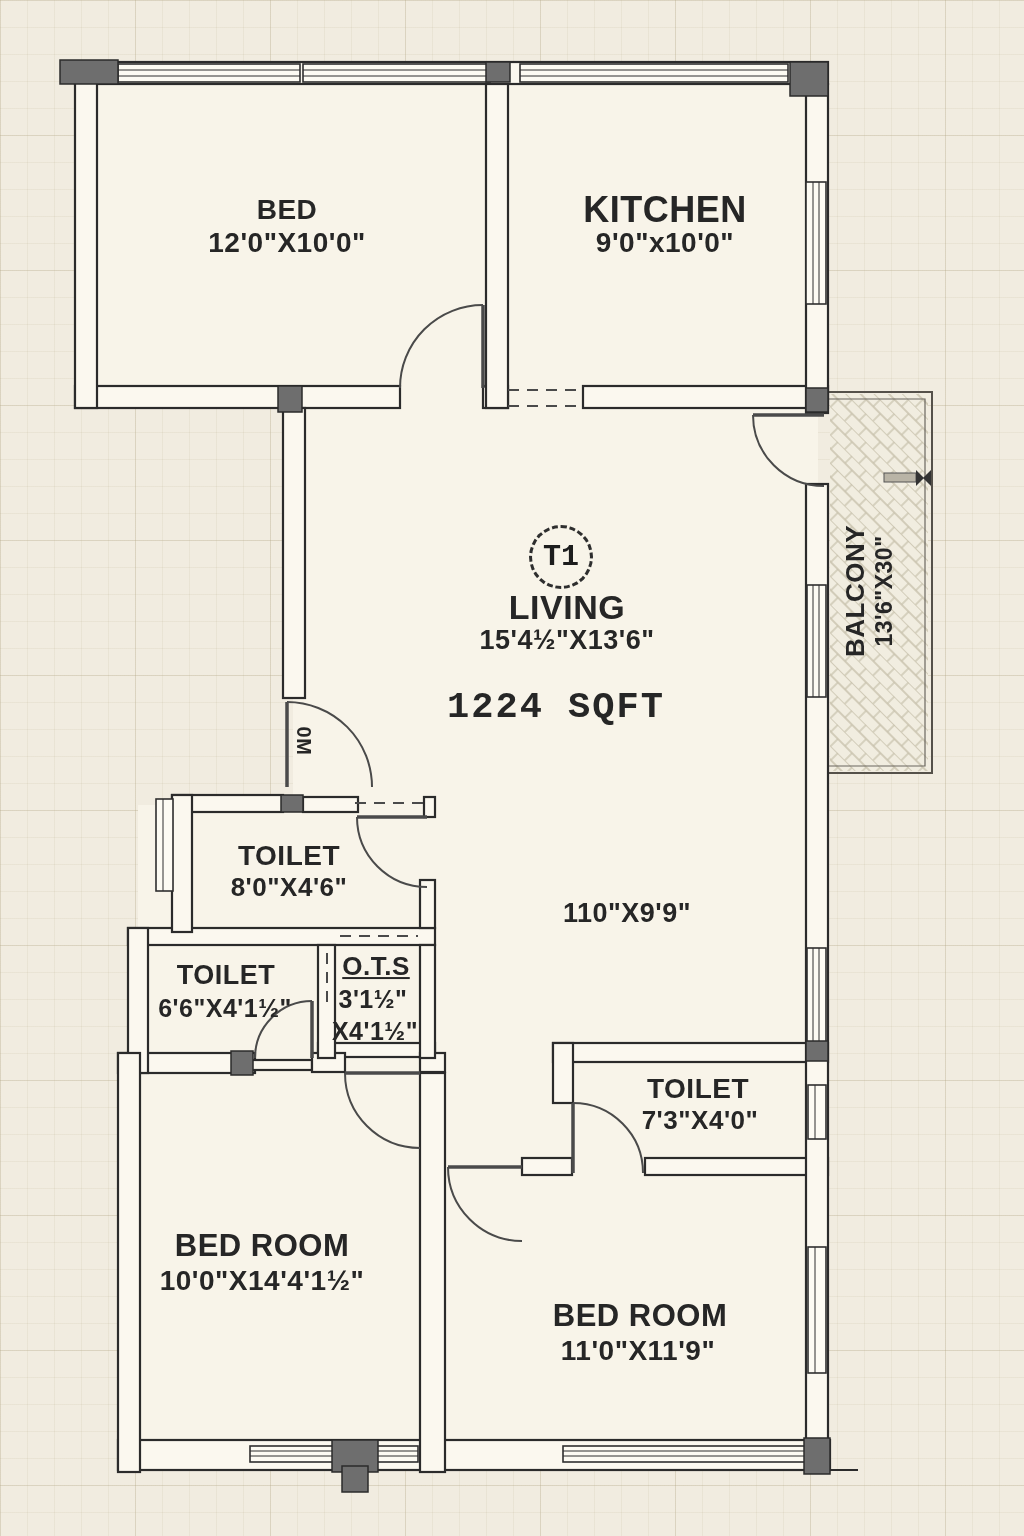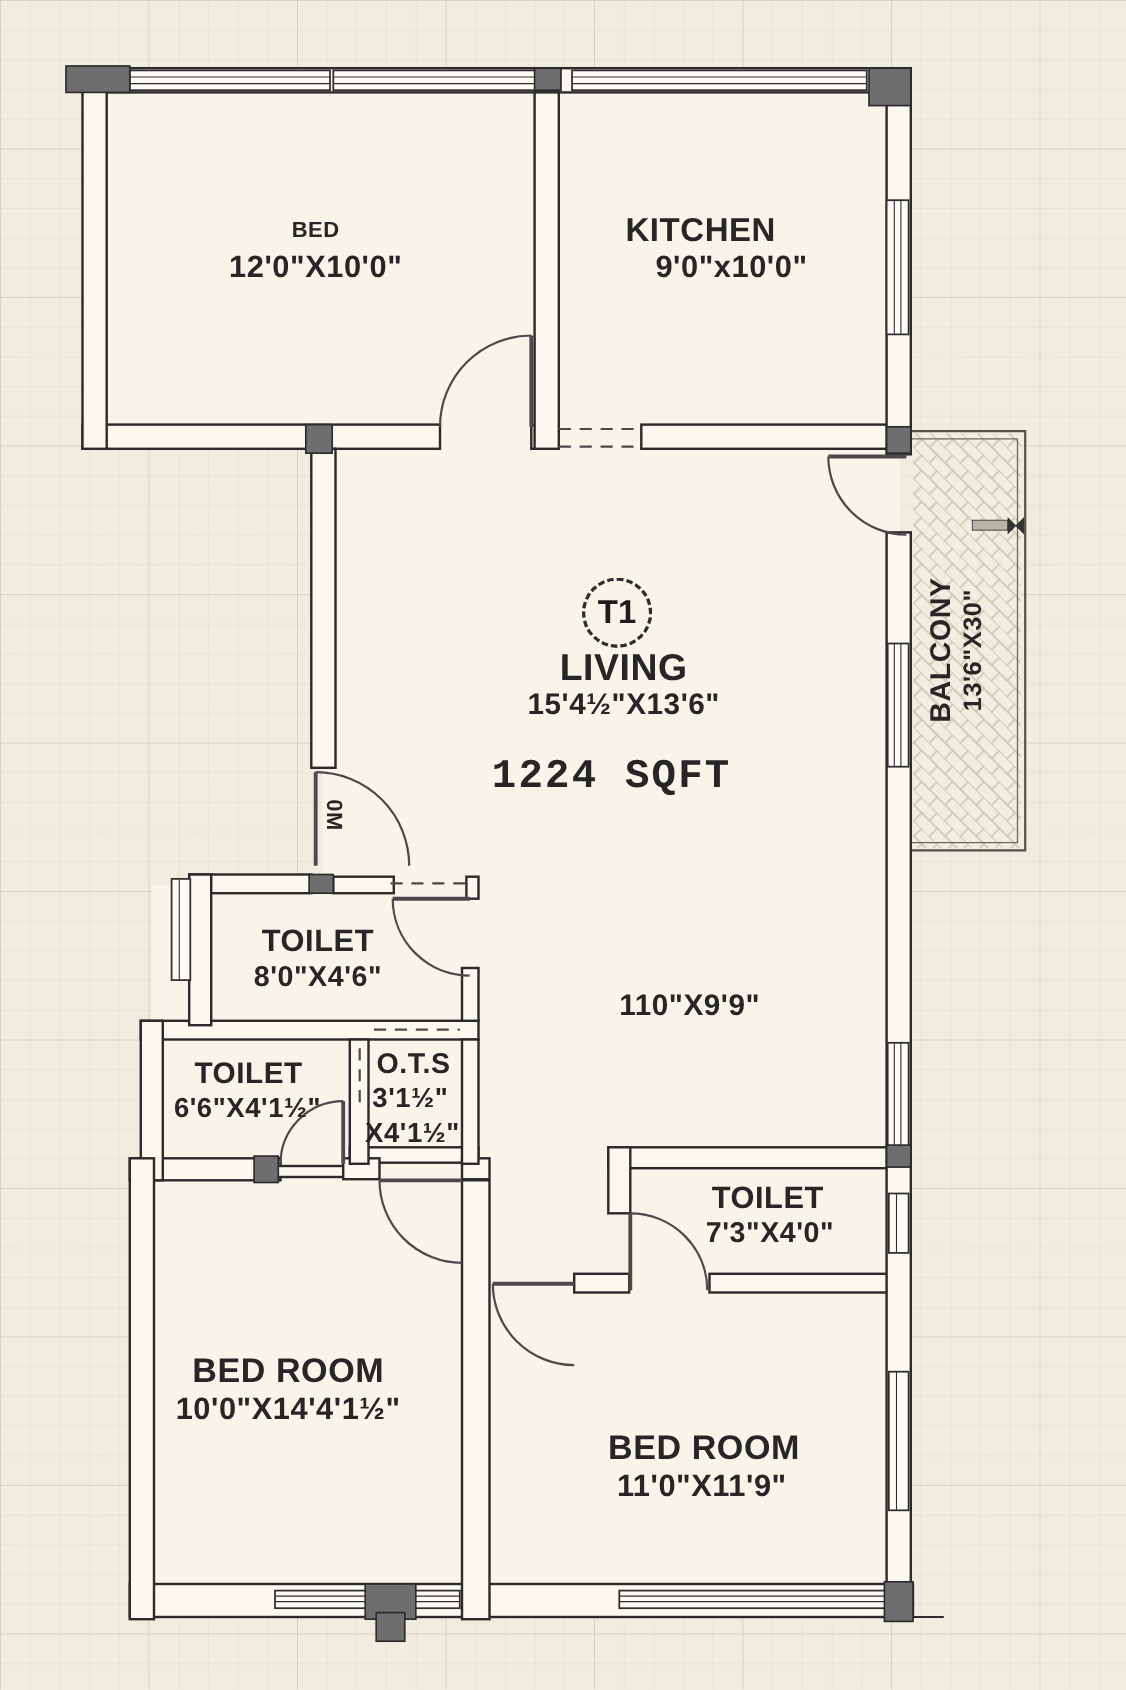--- a/index.html
+++ b/index.html
@@ -32,21 +32,21 @@
   }
   .rot-ccw{transform:translate(-50%,-50%) rotate(-90deg);}
   .rot-cw{transform:translate(-50%,-50%) rotate(90deg);}
   .badge{
     position:absolute;
     transform:translate(-50%,-50%);
     width:58px;height:58px;
     border:3px dashed #2e2e2e;
     border-radius:50%;
     display:flex;align-items:center;justify-content:center;
-    font-weight:bold;font-size:30px;color:#1d1d1d;
+    font-weight:bold;font-size:30px;color:#1d1d1d;font-family:Liberation Mono, monospace;
   }
   .serif{font-family:Liberation Mono, monospace;letter-spacing:2px;}
   .balcony-lbl div{display:block;}
 </style>
 </head>
 <body>
 
 <div id="plan">
 
   <svg width="1024" height="1536" viewBox="0 0 1024 1536">
@@ -213,45 +213,45 @@
 
     <g>
       <rect x="884" y="473" width="32" height="9" fill="#b9b4a6" stroke="#555" stroke-width="1"></rect>
       <polygon points="916,470 924,478 916,486" fill="#333"></polygon>
       <polygon points="931,470 923,478 931,486" fill="#333"></polygon>
     </g>
   </svg>
 
   <div class="badge" style="left:561px;top:557px;">T1</div>
 
-  <div class="lbl" style="left:287px;top:210px;font-size:20px;">BED</div>
+  <div class="lbl" style="left:287px;top:210px;font-size:28px;">BED</div>
   <div class="lbl" style="left:287px;top:243px;font-size:28px;">12'0"X10'0"</div>
 
-  <div class="lbl" style="left:637px;top:210px;font-size:30px;">KITCHEN</div>
+  <div class="lbl" style="left:665px;top:210px;font-size:36px;">KITCHEN</div>
   <div class="lbl" style="left:665px;top:243px;font-size:28px;">9'0"x10'0"</div>
 
   <div class="lbl" style="left:567px;top:608px;font-size:34px;">LIVING</div>
   <div class="lbl" style="left:567px;top:641px;font-size:27px;">15'4½"X13'6"</div>
   <div class="lbl serif" style="left:556px;top:707px;font-size:37px;">1224 SQFT</div>
   <div class="lbl" style="left:627px;top:914px;font-size:27px;">110"X9'9"</div>
 
   <div class="lbl rot-ccw balcony-lbl" style="left:869px;top:591px;">
     <div style="font-size:26px;">BALCONY</div>
     <div style="font-size:23px;">13'6"X30"</div>
   </div>
 
   <div class="lbl rot-cw" style="left:303px;top:741px;font-size:20px;">0M</div>
 
   <div class="lbl" style="left:289px;top:856px;font-size:28px;">TOILET</div>
   <div class="lbl" style="left:289px;top:888px;font-size:26px;">8'0"X4'6"</div>
 
   <div class="lbl" style="left:226px;top:976px;font-size:27px;">TOILET</div>
   <div class="lbl" style="left:225px;top:1008px;font-size:25px;">6'6"X4'1½"</div>
 
-  <div class="lbl" style="left:376px;top:967px;font-size:26px;">O.T.S</div>
+  <div class="lbl" style="left:376px;top:967px;font-size:26px;text-decoration:underline;">O.T.S</div>
   <div class="lbl" style="left:373px;top:999px;font-size:25px;">3'1½"</div>
   <div class="lbl" style="left:375px;top:1031px;font-size:25px;">X4'1½"</div>
 
   <div class="lbl" style="left:698px;top:1089px;font-size:28px;">TOILET</div>
   <div class="lbl" style="left:700px;top:1121px;font-size:26px;">7'3"X4'0"</div>
 
   <div class="lbl" style="left:262px;top:1246px;font-size:31px;">BED ROOM</div>
   <div class="lbl" style="left:262px;top:1281px;font-size:28px;">10'0"X14'4'1½"</div>
 
   <div class="lbl" style="left:640px;top:1316px;font-size:31px;">BED ROOM</div>

